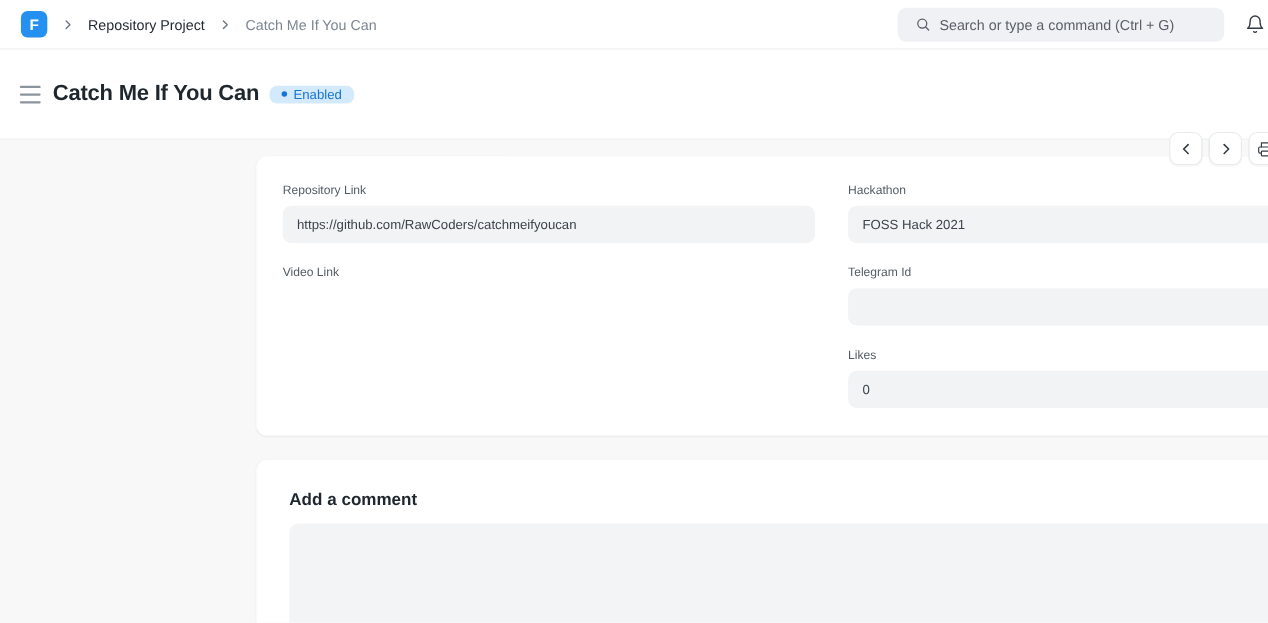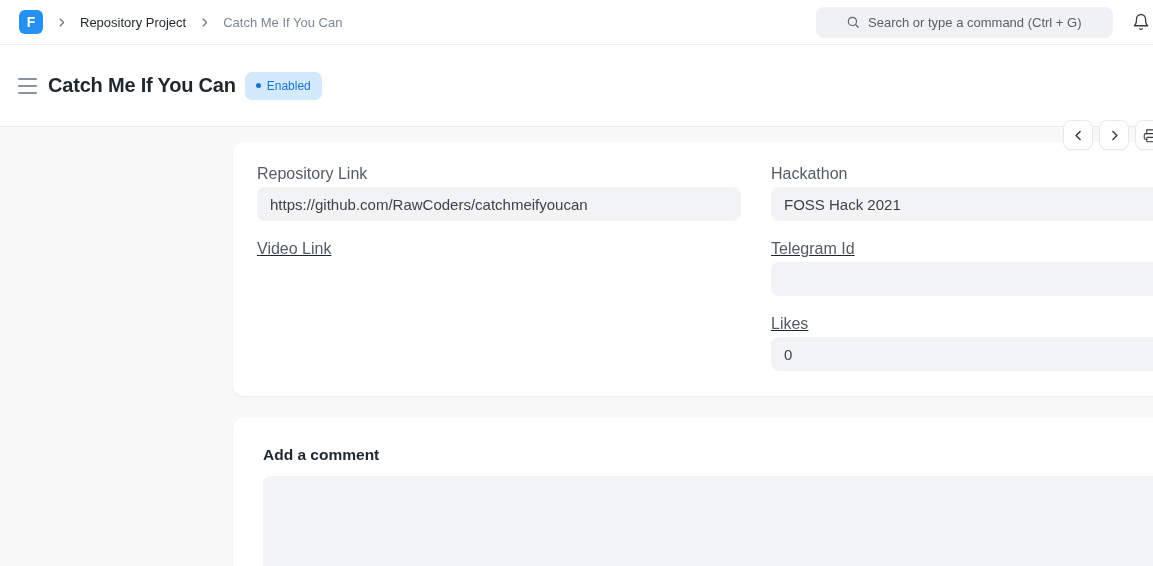--- a/index.html
+++ b/index.html
@@ -22,67 +22,67 @@
     color:#ffffff; font-weight:bold; font-size:14px;
     display:flex; align-items:center; justify-content:center; cursor:pointer;
   }
   .crumb-sep { color:#6c7680; display:flex; align-items:center; }
   .crumb-link { font-size:13px; color:#1f272e; text-decoration:none; cursor:pointer; }
   .crumb-current { font-size:13px; color:#7c8691; }
 
   .nav-right { display:flex; align-items:center; gap:17px; }
   .search-bar {
     width:297px; height:31px; background:#f0f1f4; border-radius:8px;
-    display:flex; align-items:center; gap:8px; padding:0 30px; cursor:text;
+    display:flex; align-items:center; gap:8px; padding:0 16px; cursor:text;
   }
   .search-bar input {
     border:none; outline:none; background:transparent; flex:1;
     font-family:inherit; font-size:13px; color:#3b434c;
   }
   .search-bar input::placeholder { color:#596069; opacity:1; }
   .bell-btn { background:none; border:none; cursor:pointer; padding:2px; display:flex; align-items:center; }
 
   
   .title-bar {
     height:82px; background:#ffffff; border-bottom:1px solid #ebedef;
     display:flex; align-items:center; padding:0 0 0 18px; position:relative; z-index:2;
   }
   .menu-toggle { display:flex; flex-direction:column; gap:5px; margin-right:11px; cursor:pointer; padding:2px 0; }
   .menu-toggle span { display:block; width:19px; height:2px; border-radius:1px; background:#8b949d; }
   .page-title { font-size:20px; font-weight:700; color:#1f272e; letter-spacing:-0.2px; }
   .status-badge {
-    margin-left:9px; height:28px; padding:0 11px; border-radius:7px;
+    margin-left:9px; height:16px; padding:0 11px; border-radius:7px;
     background:#d3e9fc; color:#1674d4; font-size:12px;
     display:inline-flex; align-items:center; gap:6px;
   }
   .status-badge .dot { width:5px; height:5px; border-radius:50%; background:#1674d4; }
   .title-actions { position:absolute; left:1063px; top:75px; display:flex; gap:6px; }
   .icon-btn {
     width:30px; height:30px; border-radius:8px; background:#ffffff;
     border:1px solid #e7eaec; box-shadow:0 1px 1px rgba(0,0,0,0.03);
     display:flex; align-items:center; justify-content:center;
     color:#343b44; cursor:pointer;
   }
 
   
   .main { padding:15px 0 0 233px; }
   .card {
     background:#ffffff; border-radius:10px; width:1048px;
     box-shadow:0 1px 2px rgba(25,39,52,0.06);
   }
   .form-card { padding:24px 24px 25px 24px; display:flex; gap:30px; }
   .form-col { width:484px; flex:none; }
-  .field + .field { margin-top:20px;text-decoration:underline; }
+  .field + .field { margin-top:20px; }
   .field label {
-    display:block; font-size:16px; color:#535c66; margin-bottom:6px; line-height:15px;
+    display:block; font-size:11px; color:#535c66; margin-bottom:6px; line-height:15px;
   }
   .field input {
     width:100%; height:34px; border:none; outline:none; border-radius:8px;
     background:#f2f3f5; padding:0 13px;
-    font-family:inherit; font-size:15px; color:#3b434c;
+    font-family:inherit; font-size:12px; color:#3b434c;
   }
 
   .comment-card { margin-top:22px; padding:28px 30px 30px 30px; height:280px; }
   .comment-heading { font-size:15.5px; font-weight:700; color:#1f272e; margin-bottom:12px; }
   .comment-box {
     width:988px; height:200px; border:none; outline:none; resize:none;
     background:#f3f4f6; border-radius:8px; padding:12px 14px;
     font-family:inherit; font-size:13.5px; color:#3b434c;
   }
 

